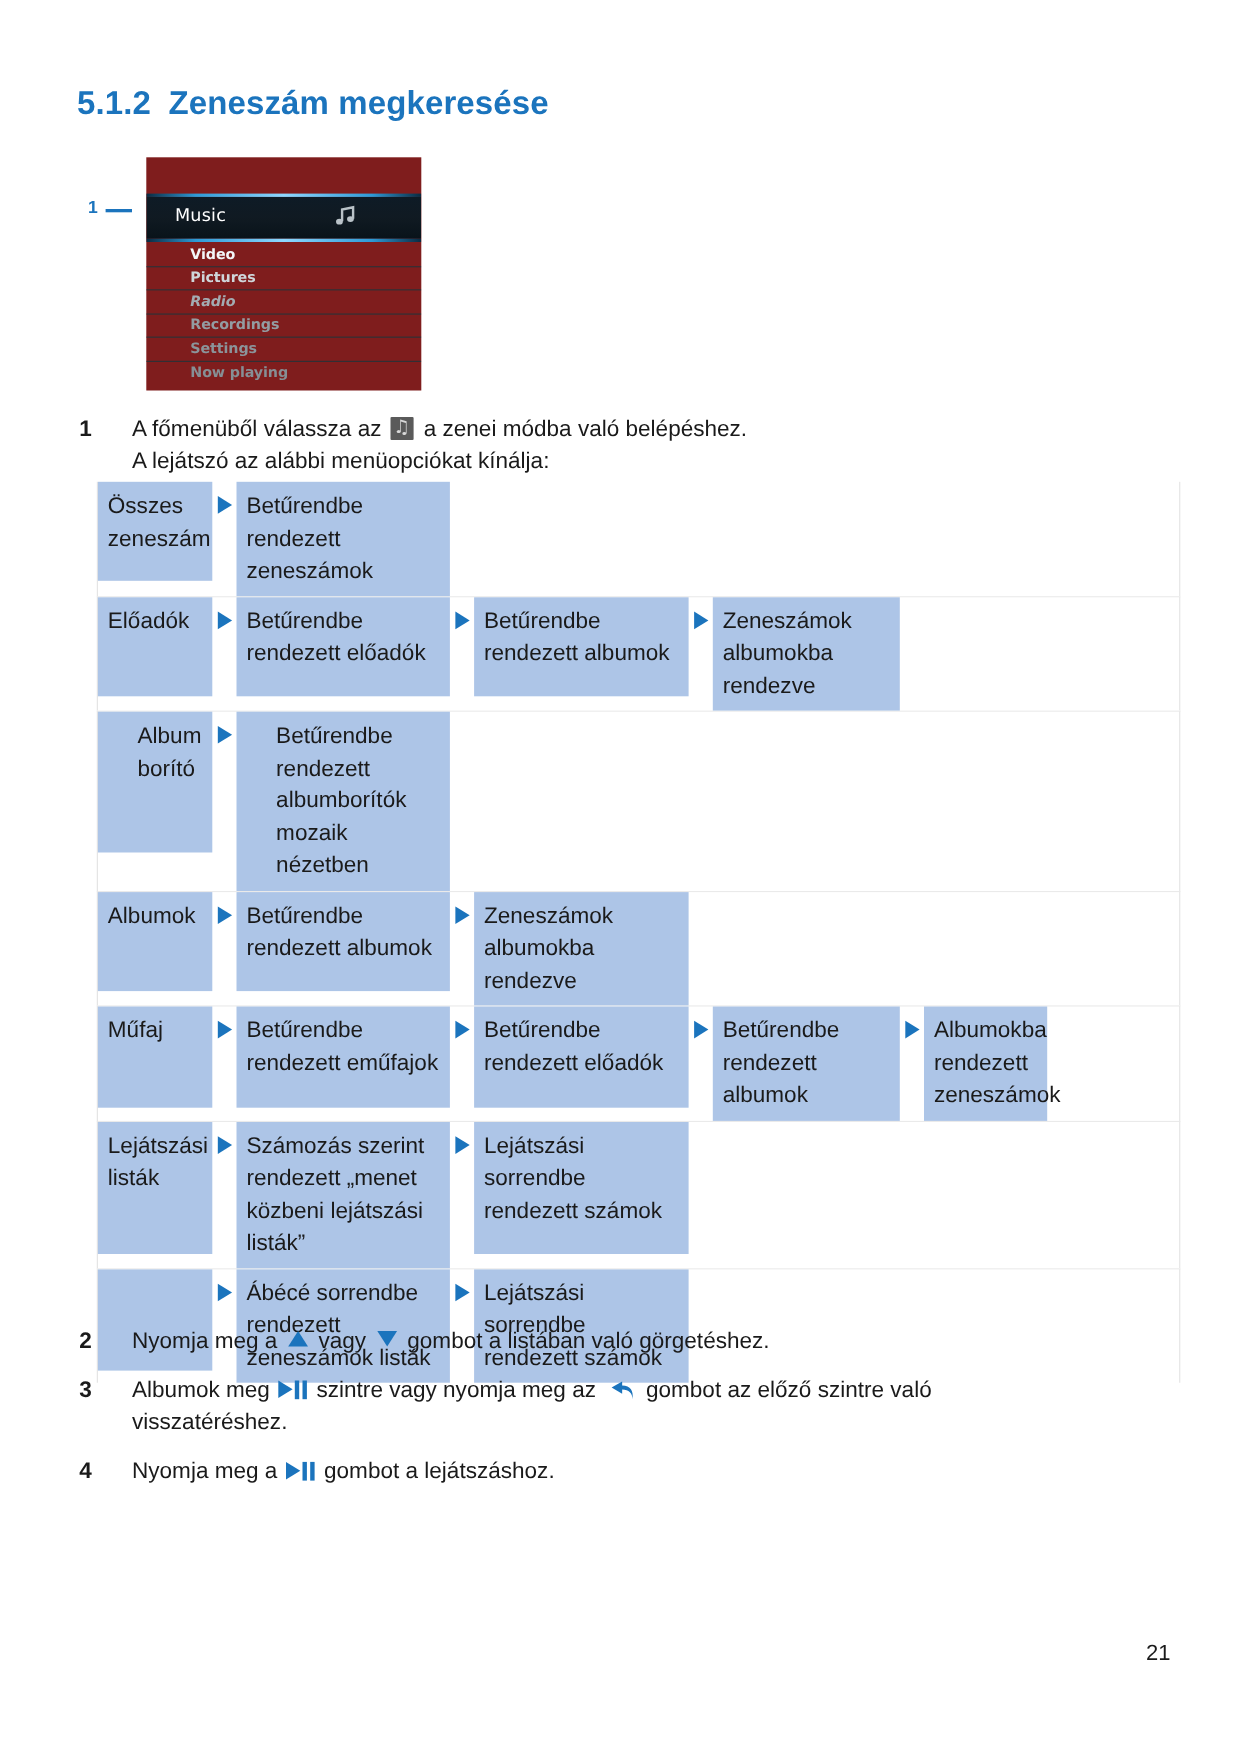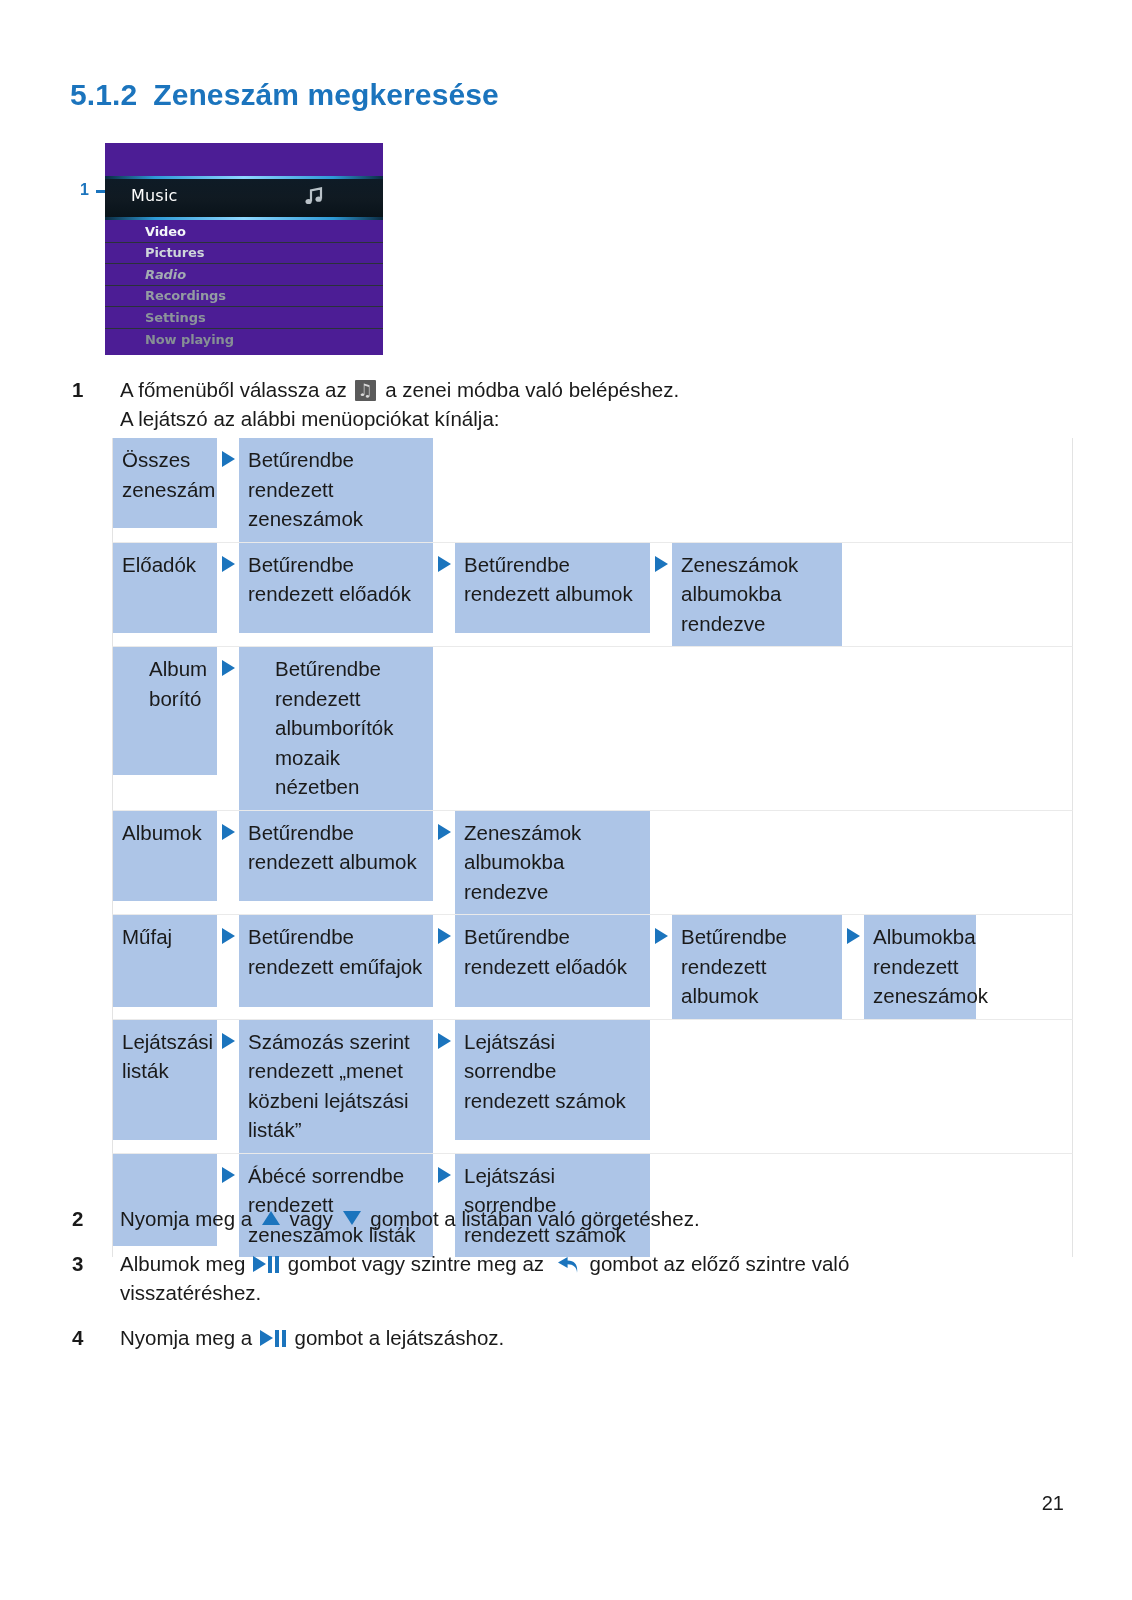--- a/index.html
+++ b/index.html
@@ -40,22 +40,23 @@
   .device-wrap {
     position: absolute;
     left: 105px;
     top: 143px;
     width: 278px;
     height: 212px;
   }
   .device-screen {
     position: absolute;
     inset: 0;
-    background: #4c1d95;
+    background: #7f1d1d;
     overflow: hidden;
+    margin-left: 28px;
   }
   .device-screen .glowline {
     position: absolute;
     left: 0; right: 0;
     height: 3px;
     background: linear-gradient(to right, #0a2a40 0%, #2e9ad6 18%, #8fd8ff 50%, #2e9ad6 82%, #0a2a40 100%);
   }
   .glow-top { top: 33px; }
   .glow-bot { top: 74px; }
 
@@ -226,21 +227,20 @@
     position: absolute;
     left: 88px;
     top: 438px;
     width: 985px;
   }
   .flow-row {
     display: flex;
     align-items: stretch;
     border-left: 1px solid #e3e3e3;
     border-right: 1px solid #e3e3e3;
-    margin-left: 24px;
   }
   .flow-row + .flow-row { border-top: 1px solid #eaeaea; }
 
   .cell-slot {
     display: flex;
     align-items: flex-start;
     flex: 0 0 auto;
     box-sizing: border-box;
   }
   .arrow {
@@ -483,21 +483,21 @@
   <div class="step step2">
     <span class="sn">2</span>
     <span class="sbody">
       <span>Nyomja meg a </span><span class="tri-up"></span><span> vagy </span><span class="tri-down"></span><span> gombot a listában való görgetéshez. </span>
     </span>
   </div>
 
   <div class="step step3">
     <span class="sn">3</span>
     <span class="sbody">
-      <span>Albumok meg </span><span class="playpause"><span class="pp-tri"></span><span class="pp-b1"></span><span class="pp-b2"></span></span><span> gombot vagy szintre meg az </span><span class="icon-back"><svg viewBox="0 0 26 20" width="26" height="20" aria-hidden="true">
+      <span>Albumok meg </span><span class="playpause"><span class="pp-tri"></span><span class="pp-b1"></span><span class="pp-b2"></span></span><span> szintre vagy nyomja meg az </span><span class="icon-back"><svg viewBox="0 0 26 20" width="26" height="20" aria-hidden="true">
             <path d="M23 18c0-5.5-3.2-8.6-9.4-8.8V13L4 7.4 13.6 2v3.6C21.3 5.8 24 10.6 23 18z" fill="#1b74bd"></path>
           </svg></span><span> gombot az előző szintre való </span><br>
       <span>visszatéréshez. </span>
     </span>
   </div>
 
   <div class="step step4">
     <span class="sn">4</span>
     <span class="sbody">
       <span>Nyomja meg a </span><span class="playpause"><span class="pp-tri"></span><span class="pp-b1"></span><span class="pp-b2"></span></span><span> gombot a lejátszáshoz. </span>

